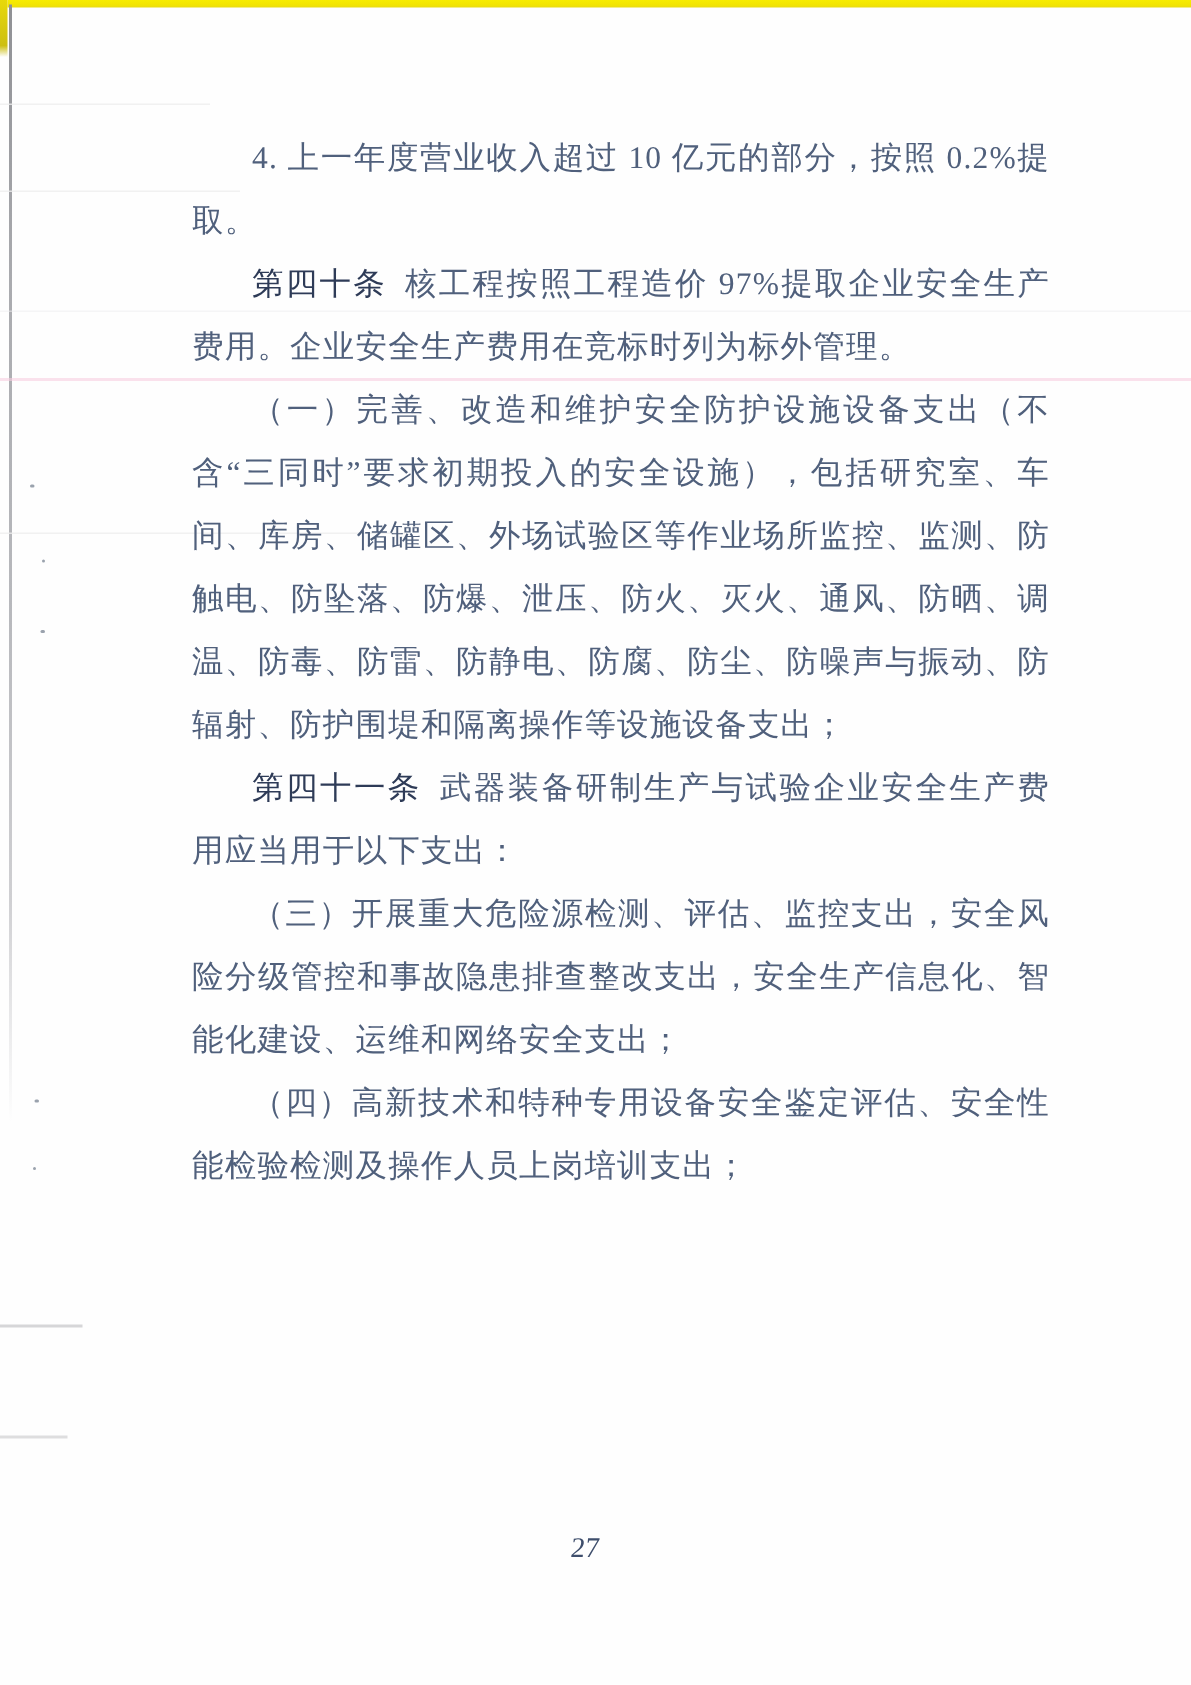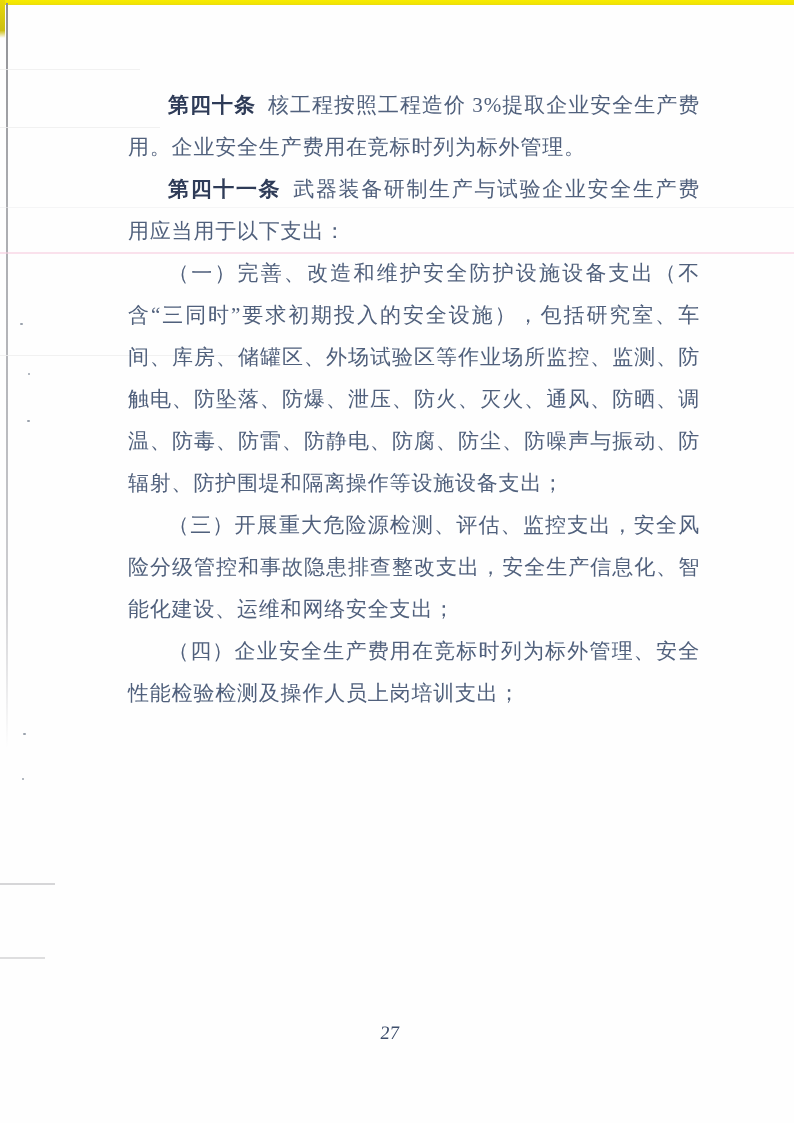--- a/index.html
+++ b/index.html
@@ -67,21 +67,21 @@
     line-height: 42px;
     letter-spacing: 0.8px;
     text-align: justify;
     text-align-last: left;
   }
   .para {
     margin: 0;
     text-indent: 40px;
   }
   .prefix:not(:empty) {
-    font-weight: bold;
+    font-weight: normal;
     color: #2e3b57;
     margin-right: 12px;
   }
   .page-number {
     position: absolute;
     top: 1022px;
     left: 0;
     width: 780px;
     text-align: center;
     font-size: 19px;
@@ -104,22 +104,23 @@
   <div class="scan-line l4"></div>
   <div class="scan-line l5"></div>
   <div class="scan-line l6"></div>
   <div class="speck s1"></div>
   <div class="speck s2"></div>
   <div class="speck s3"></div>
   <div class="speck s4"></div>
   <div class="speck s5"></div>
 
   <main class="content">
-    <p class="para"><span class="prefix">第四十条</span><span>核工程按照工程造价 3%提取企业安全生产费用。企业安全生产费用在竞标时列为标外管理。</span></p>
+    <p class="para"><span class="prefix"></span><span>4. 上一年度营业收入超过 10 亿元的部分，按照 0.2%提取。</span></p>
+    <p class="para"><span class="prefix">第四十条</span><span>核工程按照工程造价 97%提取企业安全生产费用。企业安全生产费用在竞标时列为标外管理。</span></p>
+    <p class="para"><span class="prefix"></span><span>（一）完善、改造和维护安全防护设施设备支出（不含“三同时”要求初期投入的安全设施），包括研究室、车间、库房、储罐区、外场试验区等作业场所监控、监测、防触电、防坠落、防爆、泄压、防火、灭火、通风、防晒、调温、防毒、防雷、防静电、防腐、防尘、防噪声与振动、防辐射、防护围堤和隔离操作等设施设备支出；</span></p>
     <p class="para"><span class="prefix">第四十一条</span><span>武器装备研制生产与试验企业安全生产费用应当用于以下支出：</span></p>
-    <p class="para"><span class="prefix"></span><span>（一）完善、改造和维护安全防护设施设备支出（不含“三同时”要求初期投入的安全设施），包括研究室、车间、库房、储罐区、外场试验区等作业场所监控、监测、防触电、防坠落、防爆、泄压、防火、灭火、通风、防晒、调温、防毒、防雷、防静电、防腐、防尘、防噪声与振动、防辐射、防护围堤和隔离操作等设施设备支出；</span></p>
     <p class="para"><span class="prefix"></span><span>（三）开展重大危险源检测、评估、监控支出，安全风险分级管控和事故隐患排查整改支出，安全生产信息化、智能化建设、运维和网络安全支出；</span></p>
-    <p class="para"><span class="prefix"></span><span>（四）企业安全生产费用在竞标时列为标外管理、安全性能检验检测及操作人员上岗培训支出；</span></p>
+    <p class="para"><span class="prefix"></span><span>（四）高新技术和特种专用设备安全鉴定评估、安全性能检验检测及操作人员上岗培训支出；</span></p>
   </main>
 
   <div class="page-number">27</div>
 
 </div>
 
 </body></html>

